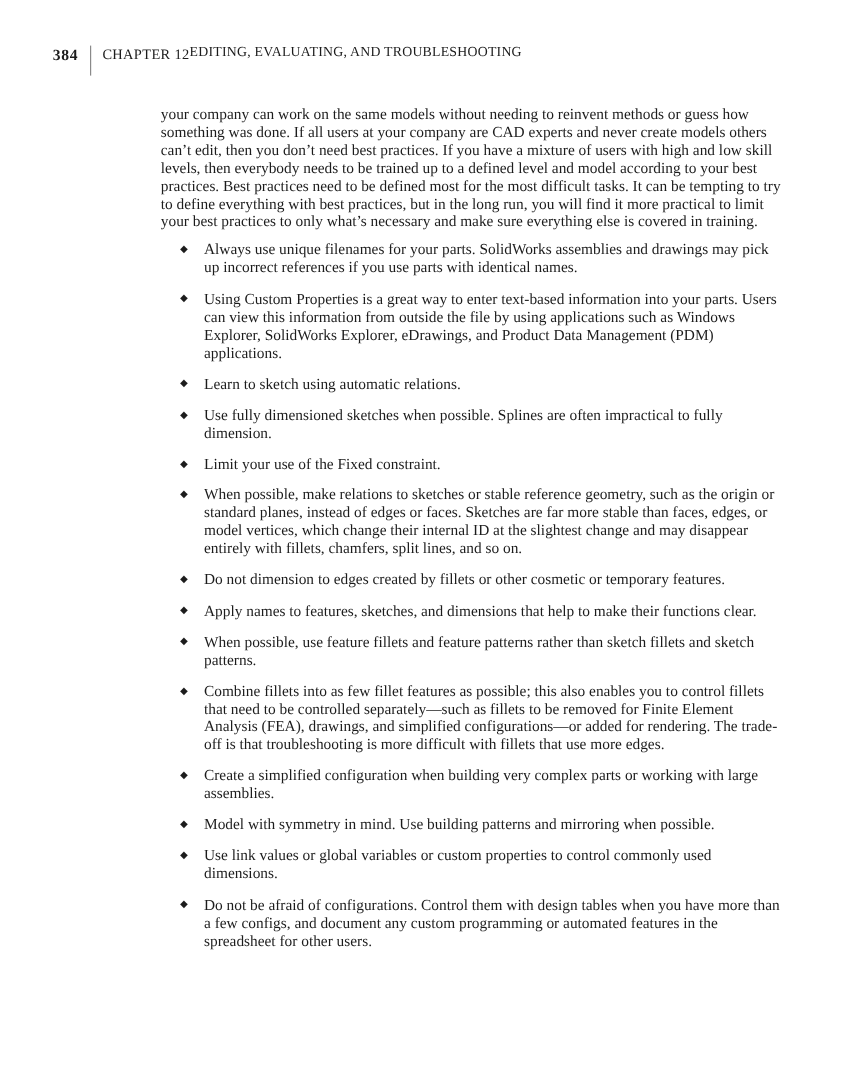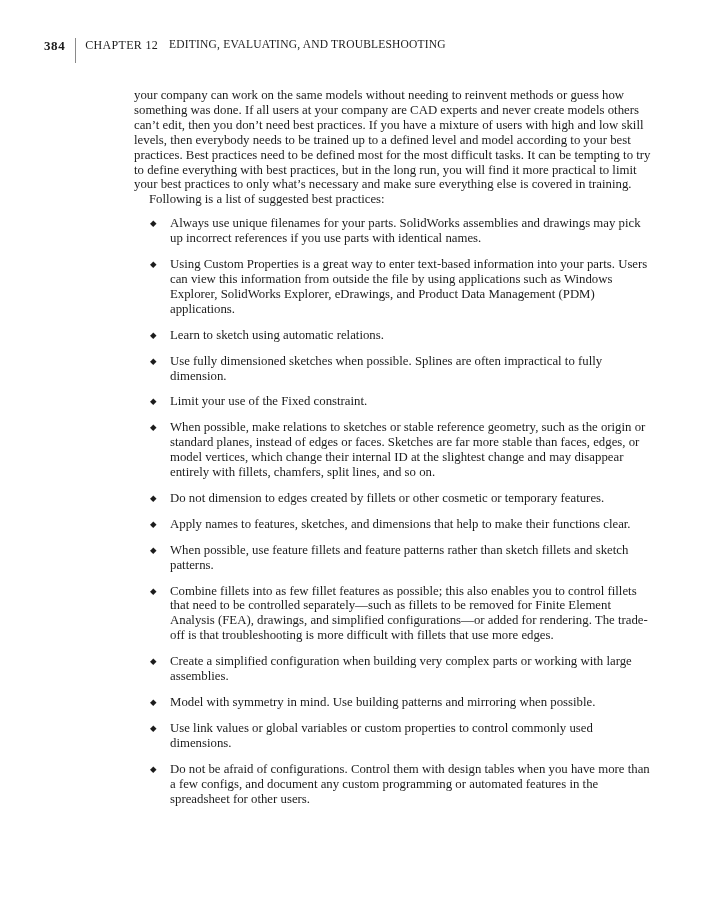--- a/index.html
+++ b/index.html
@@ -35,21 +35,20 @@
     margin-left: 10px;
     margin-right: 9px;
   }
   .chapter-label {
     font-weight: normal;
     font-size: 12px;
     letter-spacing: 0.3px;
   }
   .chapter-title {
     font-size: 11.5px;
-    margin-left: 11px;
     letter-spacing: 0.2px;
   }
   .body-text {
     position: absolute;
     left: 134px;
     top: 88px;
     width: 520px;
     font-size: 12.8px;
     line-height: 14.9px;
     text-align: left;
@@ -86,21 +85,20 @@
 
 <header class="running-head">
   <span class="pagenum">384</span>
   <span class="head-rule"></span>
   <span class="chapter-label">CHAPTER 12</span>
   <span class="chapter-title">EDITING, EVALUATING, AND TROUBLESHOOTING</span>
 </header>
 
 <main class="body-text">
   <p class="para">your company can work on the same models without needing to reinvent methods or guess how something was done. If all users at your company are CAD experts and never create models others can’t edit, then you don’t need best practices. If you have a mixture of users with high and low skill levels, then everybody needs to be trained up to a defined level and model according to your best practices. Best practices need to be defined most for the most difficult tasks. It can be tempting to try to define everything with best practices, but in the long run, you will find it more practical to limit your best practices to only what’s necessary and make sure everything else is covered in training.</p>
-  <p class="para lead">Following is a list of suggested best practices:</p>
   <ul class="bullets">
     <li class="bullet">
       <span class="glyph">◆</span>
       <span class="btext">Always use unique filenames for your parts. SolidWorks assemblies and drawings may pick up incorrect references if you use parts with identical names.</span>
     </li>
     <li class="bullet">
       <span class="glyph">◆</span>
       <span class="btext">Using Custom Properties is a great way to enter text-based information into your parts. Users can view this information from outside the file by using applications such as Windows Explorer, SolidWorks Explorer, eDrawings, and Product Data Management (PDM) applications.</span>
     </li>
     <li class="bullet">

